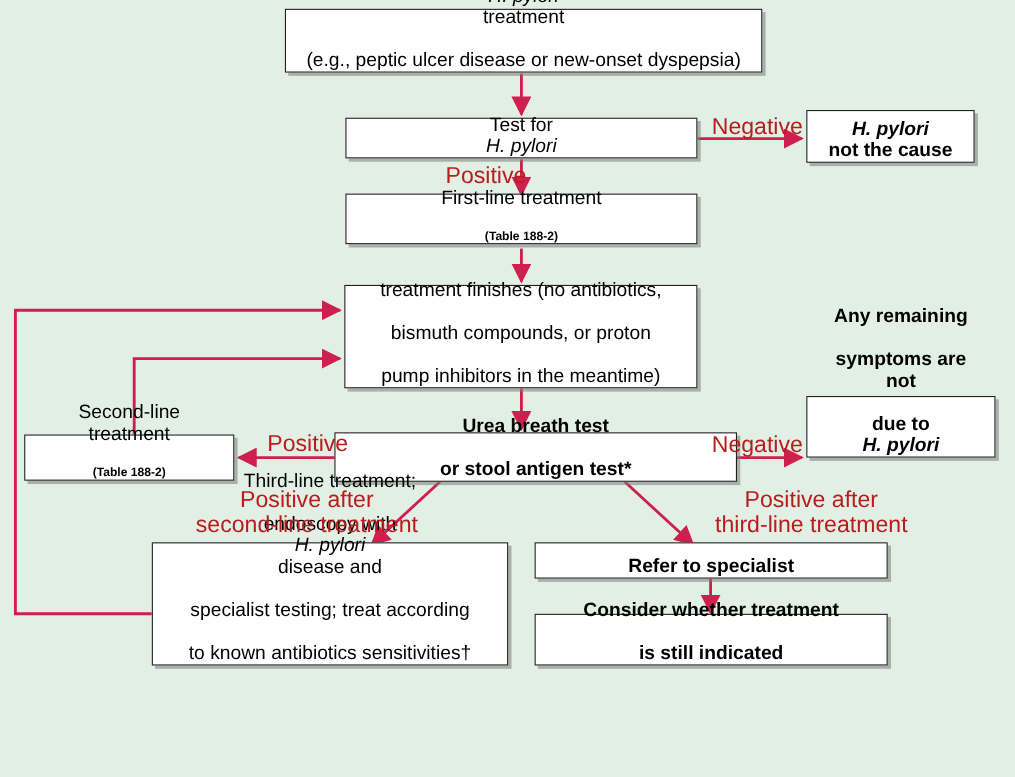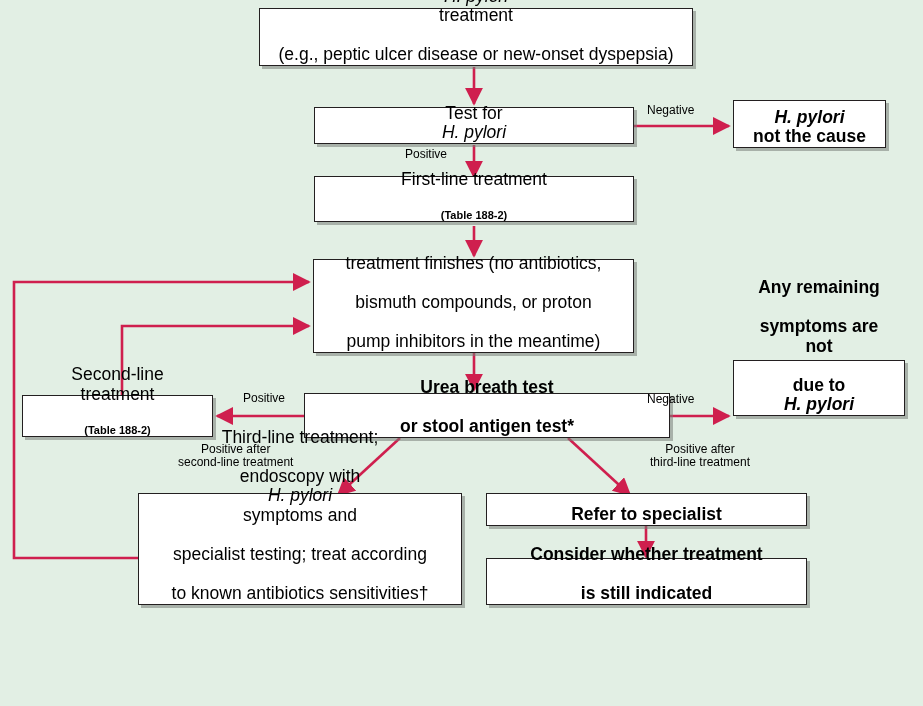--- a/index.html
+++ b/index.html
@@ -26,22 +26,22 @@
     z-index:3;
   }
   .box span{display:block;padding:0 6px;}
   .b-reg{font-size:17.5px;font-weight:400;}
   .b-bold{font-size:17.5px;font-weight:700;}
   .sub{font-size:11px;font-weight:700;}
   .ital{font-style:italic;}
 
   .lbl{
     position:absolute;
-    font-size:12px;
-    color:#000000;
+    font-size:21px;
+    color:#b91c1c;
     white-space:nowrap;
     z-index:4;
     line-height:1.1;
   }
   .lbl.c{text-align:center;}
 </style>
 </head>
 <body>
 
 <div id="canvas">
@@ -134,21 +134,21 @@
     <span>
       <span>Any remaining</span><br>
       <span>symptoms are not</span><br>
       <span>due to </span><i class="ital">H. pylori</i>
     </span>
   </div>
 
   <div class="box b-reg" style="left:138px;top:493px;width:324px;height:112px;">
     <span>
       <span>Third-line treatment;</span><br>
-      <span>endoscopy with </span><i class="ital">H. pylori</i><span> symptoms and</span><br>
+      <span>endoscopy with </span><i class="ital">H. pylori</i><span> disease and</span><br>
       <span>specialist testing; treat according</span><br>
       <span>to known antibiotics sensitivities†</span>
     </span>
   </div>
 
   <div class="box b-bold" style="left:486px;top:558px;width:321px;height:47px;">
     <span>
       <span>Consider whether treatment</span><br>
       <span>is still indicated</span>
     </span>

